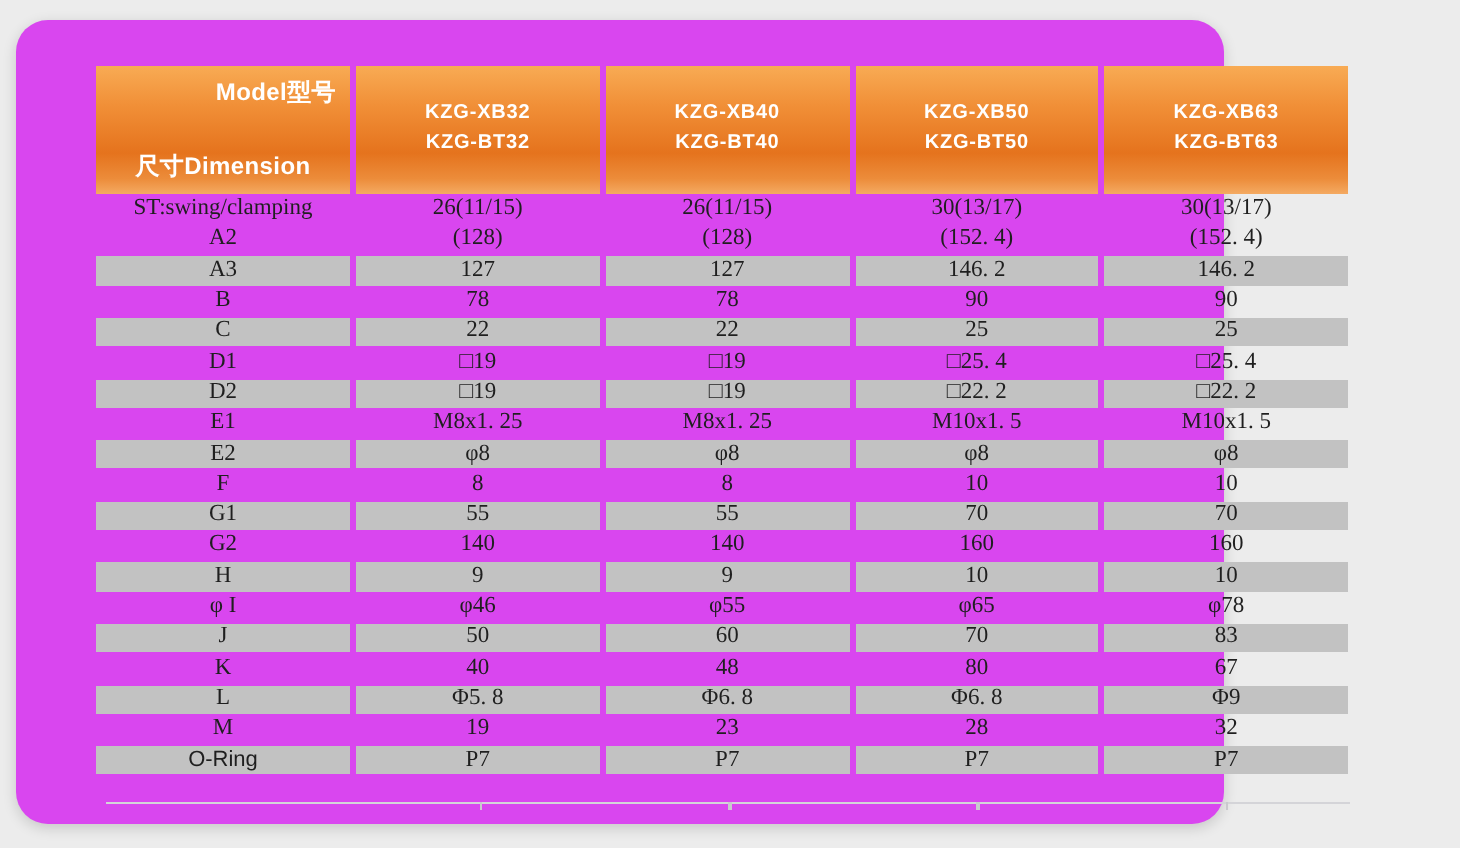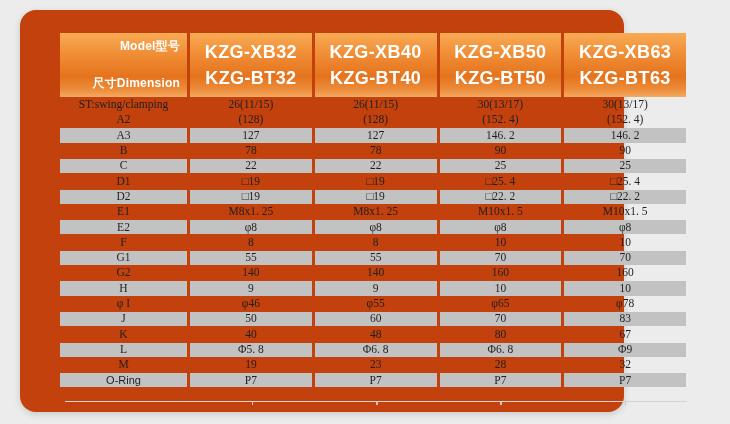--- a/index.html
+++ b/index.html
@@ -1,40 +1,40 @@
 <!DOCTYPE html>
 <html><head>
 <meta charset="utf-8">
 <style>
   * { margin:0; padding:0; box-sizing:border-box; }
   html,body { width:730px; height:424px; overflow:hidden; }
   body { background:#ececec; font-family:"Liberation Sans", sans-serif; position:relative; }
 
   .card {
-    position:absolute; left:20px; top:10px; width:604px; height:402px;
-    background:#c2410c; border-radius:16px;
+    position:absolute; left:8px; top:10px; width:604px; height:402px;
+    background:#d946ef; border-radius:16px;
     box-shadow:0 2px 7px rgba(0,0,0,0.16);
   }
 
   table.spec {
     position:absolute; left:37px; top:22px; width:632px;
     border-collapse:separate; border-spacing:3px 1px;
     table-layout:fixed;
   }
   col.lblcol { width:127px; }
 
   thead th {
     background:linear-gradient(180deg,#f8ab54 0%, #f19038 30%, #e5731d 68%, #ec8c3a 88%, #f4aa62 100%);
     color:#ffffff; font-weight:bold; height:52px;
-    font-size:18px; line-height:1.45; letter-spacing:0.4px;
+    font-size:10px; line-height:1.45; letter-spacing:0.4px;
     text-align:center; vertical-align:middle; padding:0;
   }
   thead th.corner { font-size:12px; letter-spacing:0.2px; padding:5px 7px 4px 7px; }
   .corner-top { text-align:right; }
-  .corner-bottom { text-align:right; margin-top:20px; }
+  .corner-bottom { text-align:center; margin-top:20px; }
 
   tbody td {
     height:14.3px; font-family:"Liberation Serif","DejaVu Serif",serif;
     font-size:11.5px; color:#1f1f1f; text-align:center; vertical-align:middle;
     padding:0; line-height:1; white-space:nowrap; overflow:hidden;
   }
   tbody tr.stripe td { background:#c2c2c2; }
   tbody tr:last-child td.rowlabel { font-family:"Liberation Sans",sans-serif; font-size:11px; }
 
   .next-table-edge {

